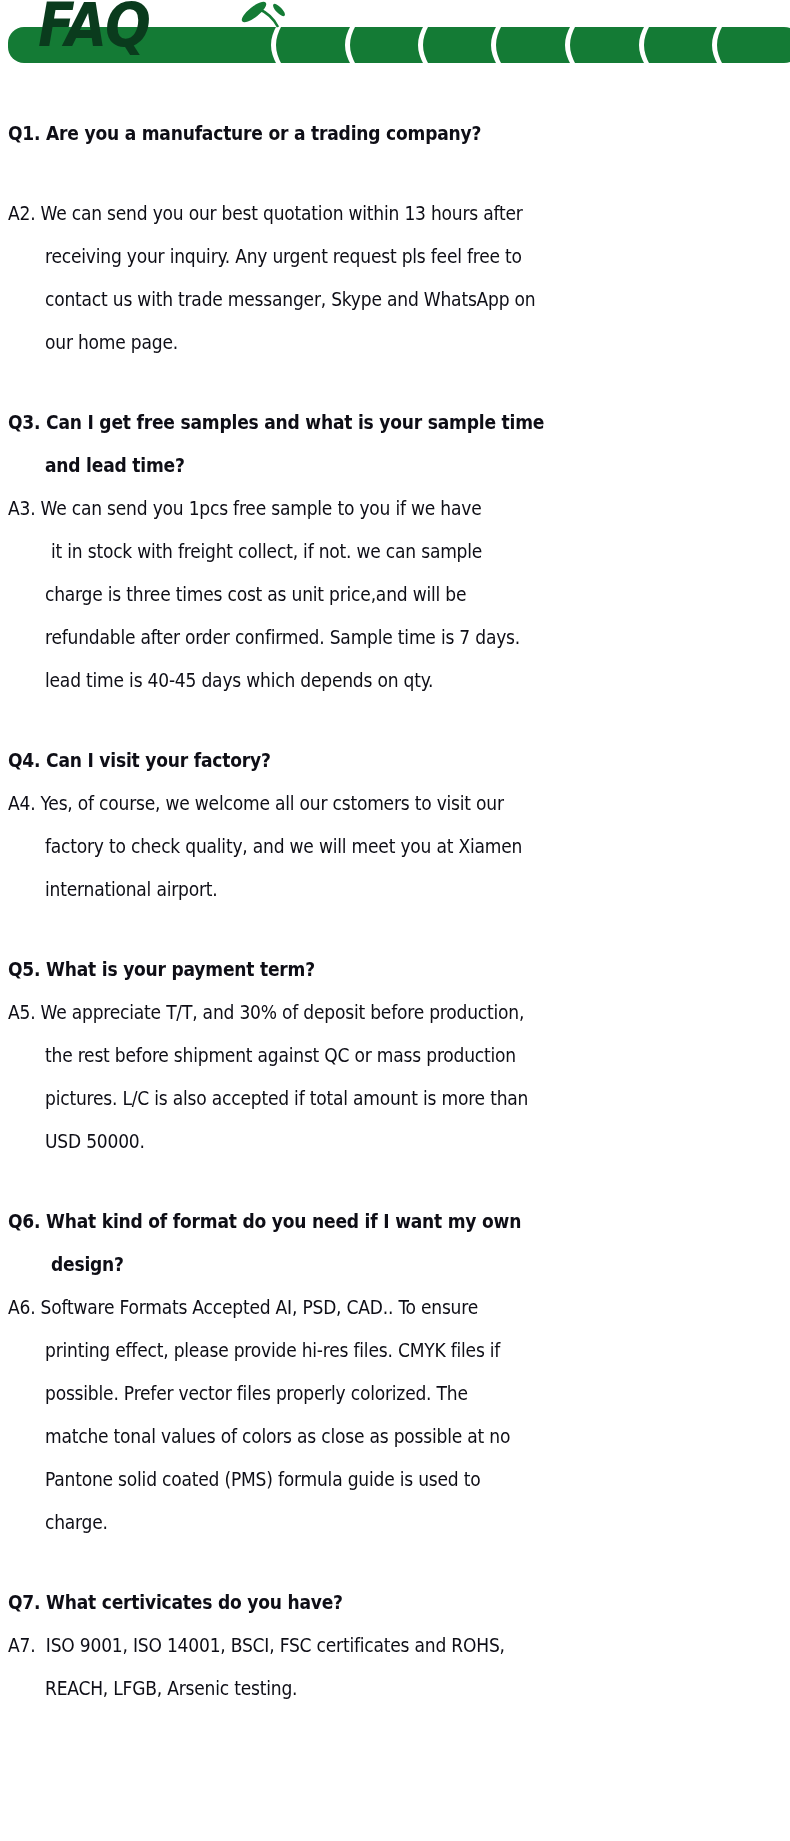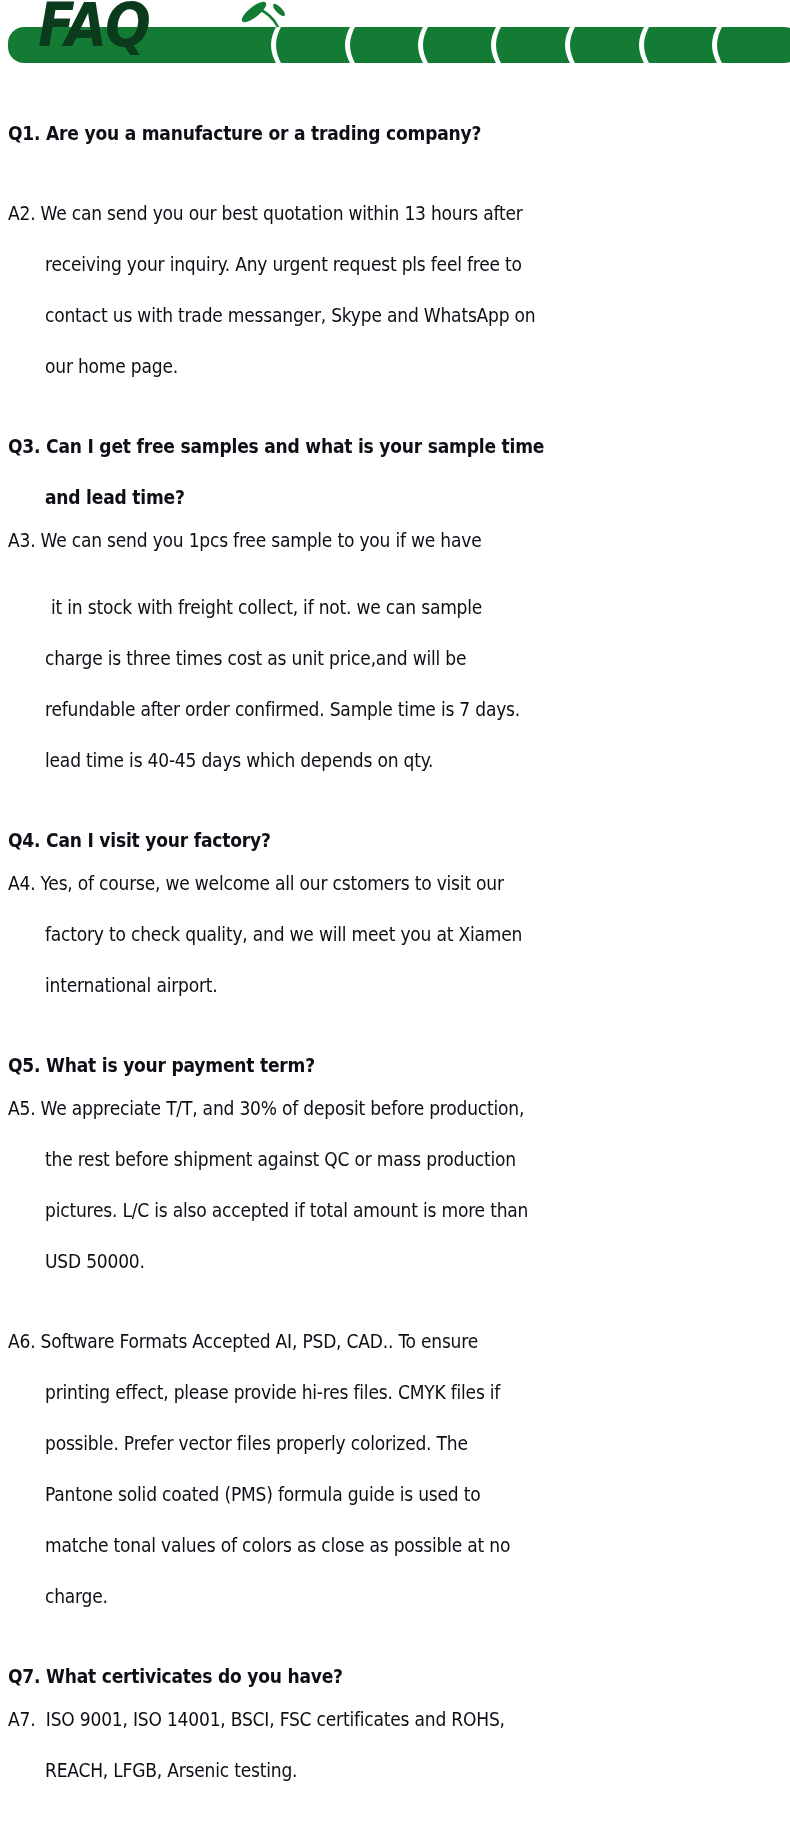--- a/index.html
+++ b/index.html
@@ -42,22 +42,22 @@
   .faq-item { margin: 0; }
   .faq-item + .faq-item { margin-top: 37px; }
   .line {
     font-size: 19px;
     line-height: 43px;
     letter-spacing: -0.2px;
     white-space: pre;
   }
   .faq-question { margin: 0; }
   .faq-question .line { font-weight: 700; }
-  .ind  { padding-left: 37px; margin-top: 8px; }
-  .ind2 { padding-left: 43px; margin-top: 24px; }
+  .ind  { padding-left: 37px; }
+  .ind2 { padding-left: 43px; }
 </style>
 </head>
 <body>
 
 <div class="page">
 
   <header class="banner">
     <svg width="790" height="66" viewBox="0 0 790 66" aria-hidden="true">
       <g>
         <rect x="8" y="27" width="792" height="36" rx="16" fill="var(--bar-green)"></rect>
@@ -127,26 +127,30 @@
       </h2>
       <div class="faq-answer">
         <div class="line">A5. We appreciate T/T, and 30% of deposit before production,</div>
         <div class="line ind">the rest before shipment against QC or mass production</div>
         <div class="line ind">pictures. L/C is also accepted if total amount is more than</div>
         <div class="line ind">USD 50000.</div>
       </div>
     </section>
 
     <section class="faq-item">
+      <h2 class="faq-question">
+        <div class="line">Q6. What kind of format do you need if I want my own</div>
+        <div class="line ind2">design?</div>
+      </h2>
       <div class="faq-answer">
         <div class="line">A6. Software Formats Accepted AI, PSD, CAD.. To ensure</div>
         <div class="line ind">printing effect, please provide hi-res files. CMYK files if</div>
         <div class="line ind">possible. Prefer vector files properly colorized. The</div>
+        <div class="line ind">matche tonal values of colors as close as possible at no</div>
         <div class="line ind">Pantone solid coated (PMS) formula guide is used to</div>
-        <div class="line ind">matche tonal values of colors as close as possible at no</div>
         <div class="line ind">charge.</div>
       </div>
     </section>
 
     <section class="faq-item">
       <h2 class="faq-question">
         <div class="line">Q7. What certivicates do you have?</div>
       </h2>
       <div class="faq-answer">
         <div class="line">A7.  ISO 9001, ISO 14001, BSCI, FSC certificates and ROHS,</div>

